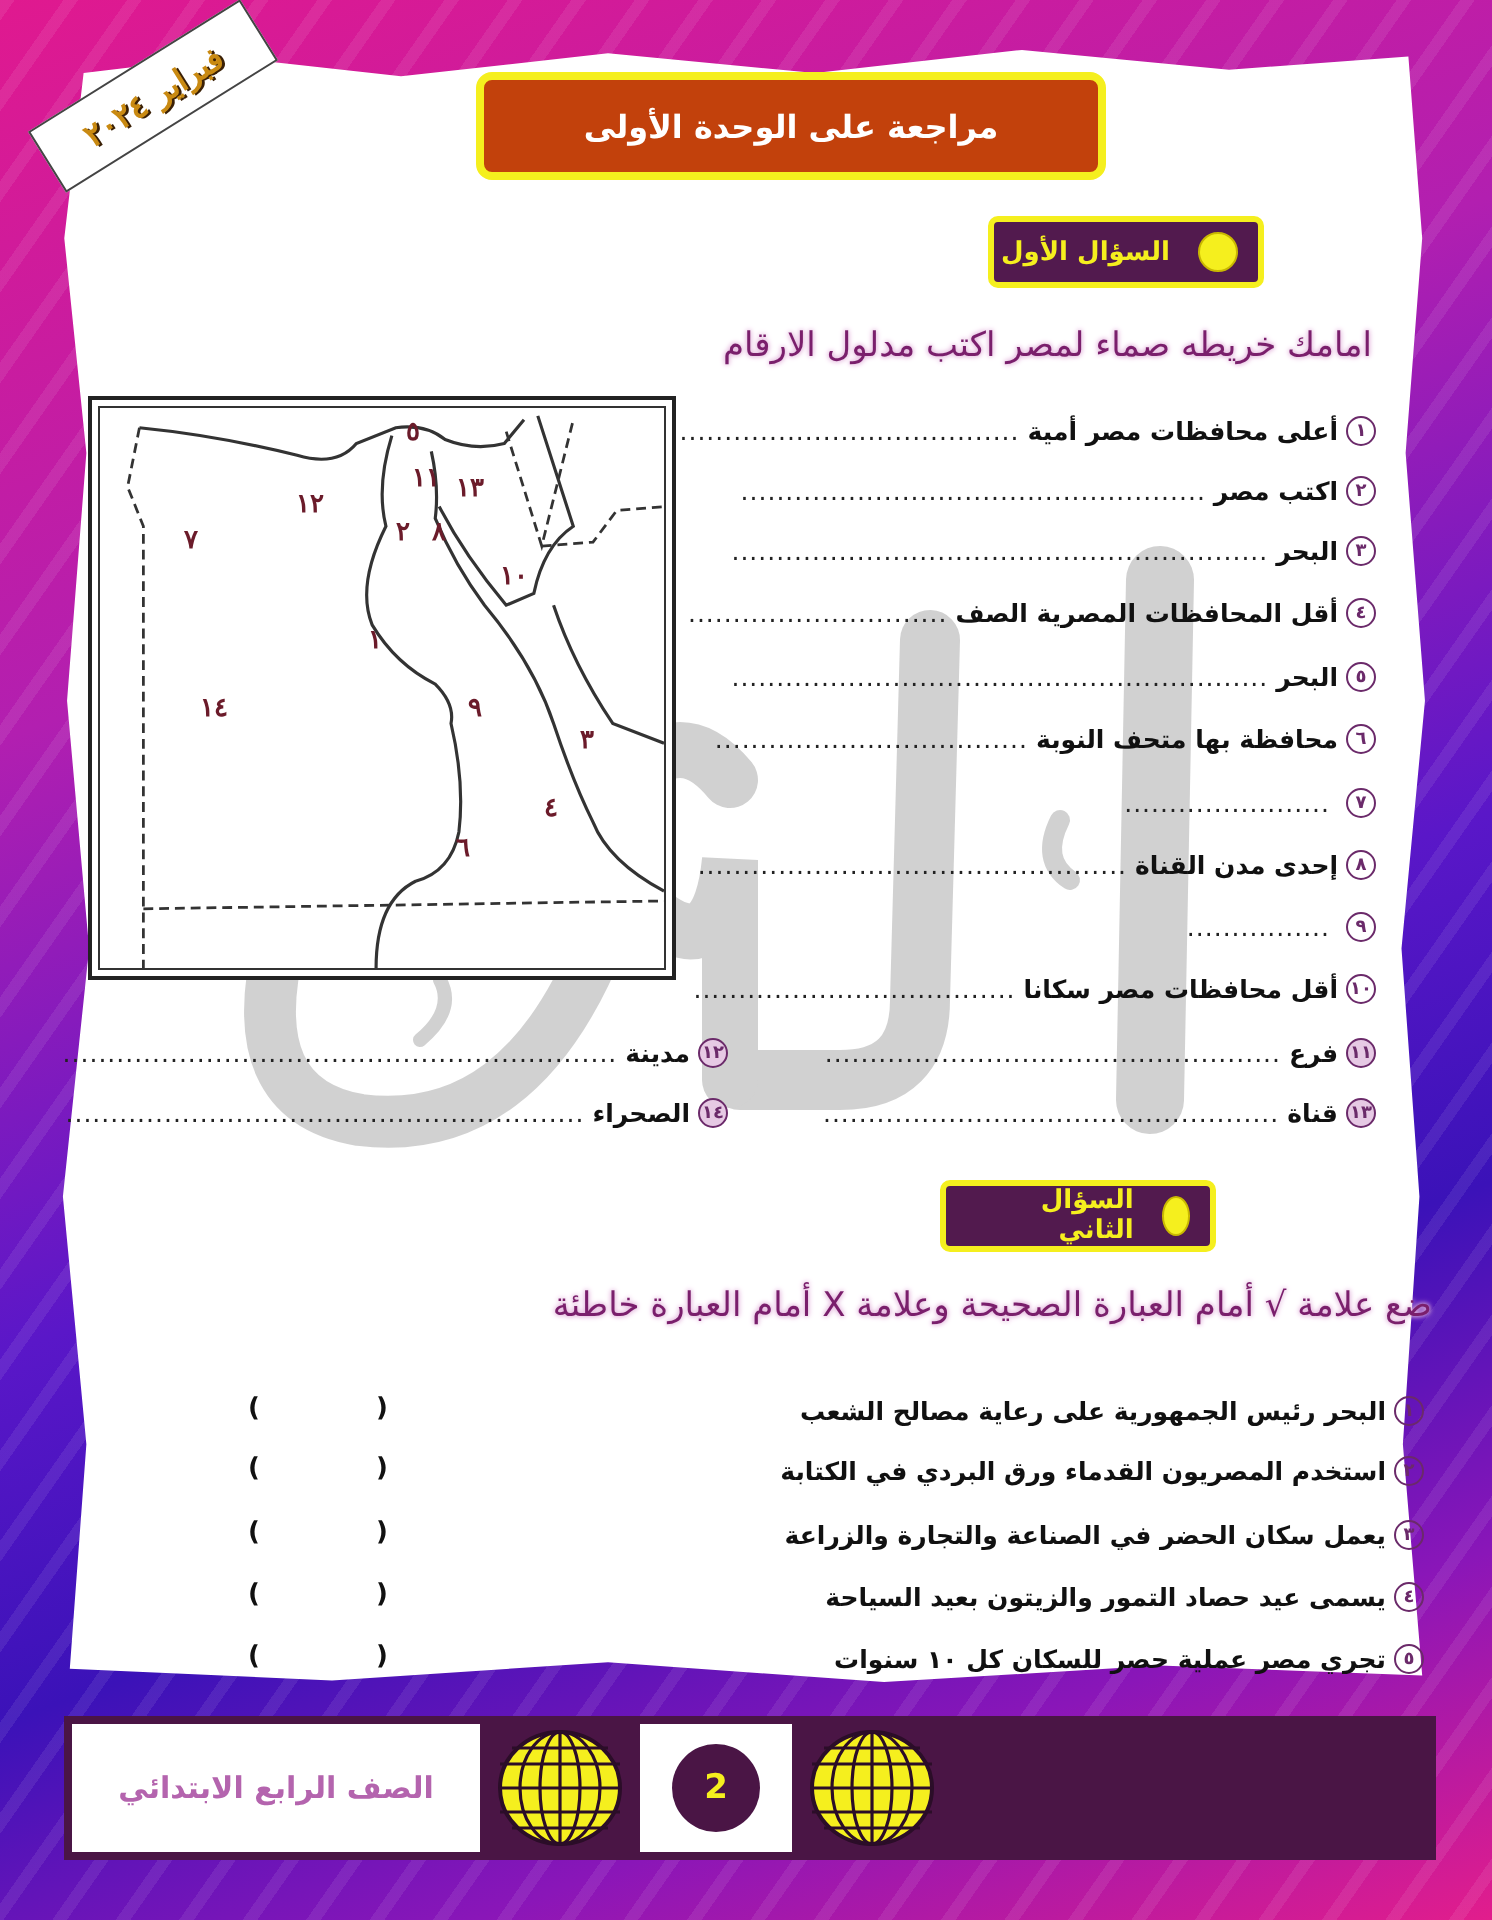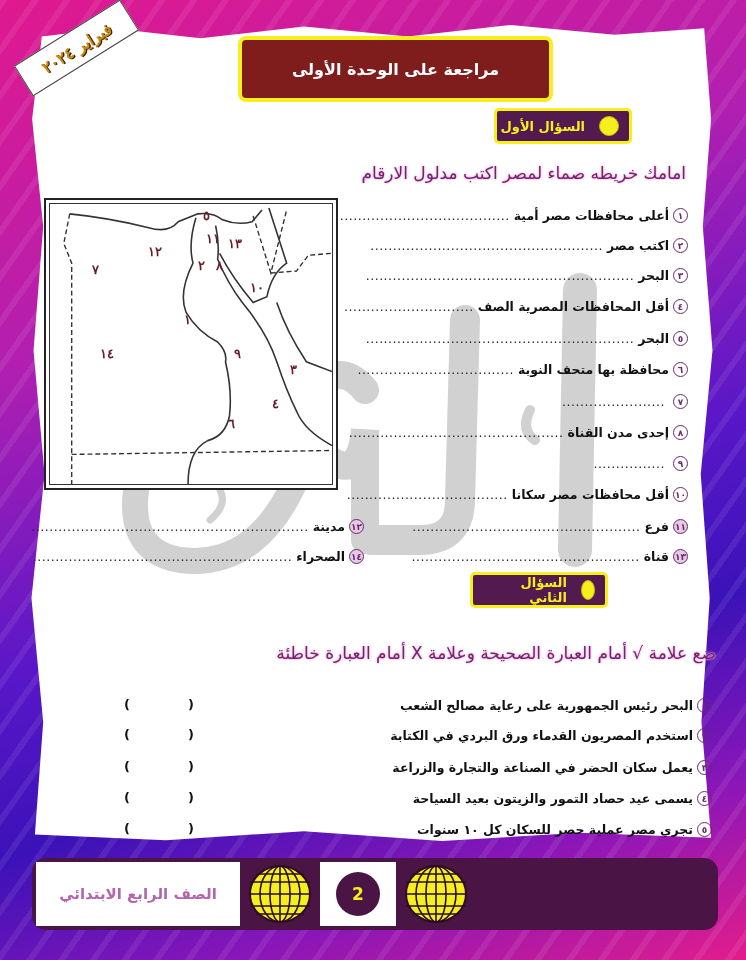--- a/index.html
+++ b/index.html
@@ -20,35 +20,35 @@
   .date-badge {
     position: absolute; left: 14px; top: 30px; width: 125px; height: 36px;
     background: #fff; border: 1px solid #444;
     transform: rotate(-32deg);
     display: flex; align-items: center; justify-content: center;
     font-family: "DejaVu Serif", serif; font-weight: bold; font-size: 16px;
     color: #c98a12; text-shadow: 1px 1px 0 #3a2006;
     direction: rtl;
   }
   .title-box {
-    position: absolute; left: 238px; top: 36px; width: 315px; height: 66px;
-    background: #7f1d1d; border: 4px solid #f5ef1e; border-radius: 8px;
+    position: absolute; left: 238px; top: 36px; width: 315px; height: 54px;
+    background: #c2410c; border: 4px solid #f5ef1e; border-radius: 8px;
     display: flex; align-items: center; justify-content: center;
     color: #fff; font-weight: bold; font-size: 16px; direction: rtl;
   }
   .section-box {
     position: absolute; width: 138px; height: 36px;
     background: #521a4e; border: 3px solid #f5ef1e; border-radius: 5px;
     display: flex; align-items: center; justify-content: flex-end;
     direction: ltr; padding-right: 10px; gap: 14px;
   }
   .section-box .lbl { color: #f5ef1e; font-weight: bold; font-size: 13px; direction: rtl; }
   .section-box .dot { width: 20px; height: 20px; border-radius: 50%; background: #f5ef1e; border: 1px solid #c9b800; }
   .q1-box { left: 494px; top: 108px; }
-  .q2-box { left: 470px; top: 572px; padding-left: 34px; }
+  .q2-box { left: 470px; top: 590px; padding-left: 34px; }
   .instruction {
     position: absolute; direction: rtl; font-weight: normal;
     color: #7a1f6c; font-size: 17px;
     text-shadow: 0 0 3px #e3b4dc, 0 0 2px #e3b4dc;
   }
   .ins1 { right: 60px; top: 163px; }
   .ins2 { right: 30px; top: 643px; }
   .map {
     position: absolute; left: 44px; top: 198px; width: 294px; height: 292px;
     border: 2px solid #222; background: #fff; padding: 3px;
@@ -71,21 +71,21 @@
   }
   .q-num.filled { background: #e6c9e4; }
   .dots { color: #222; letter-spacing: 0.5px; font-weight: normal; margin-right: 4px; }
   .paren { position: absolute; font-size: 13px; font-weight: bold; color: #111; letter-spacing: 16px; }
   .watermark {
     position: absolute; left: 110px; top: 270px; width: 500px; height: 320px;
     pointer-events: none; opacity: 0.45;
   }
   .footer {
     position: absolute; left: 32px; top: 858px; width: 686px; height: 72px;
-    background: #4a1545; display: flex; padding: 4px; gap: 0; border-radius: 14px;
+    background: #4a1545; display: flex; padding: 4px; gap: 0;
   }
   .f-cell { background: #fff; display: flex; align-items: center; justify-content: center; }
   .f-grade { width: 204px; color: #b464ae; font-weight: bold; font-size: 15px; direction: rtl; }
   .f-globe { width: 80px; background: #4a1545; }
   .f-page { width: 76px; }
   .f-page .circle {
     width: 44px; height: 44px; border-radius: 50%; background: #4a1545;
     color: #f5ef1e; font-weight: bold; font-size: 17px;
     display: flex; align-items: center; justify-content: center;
   }

